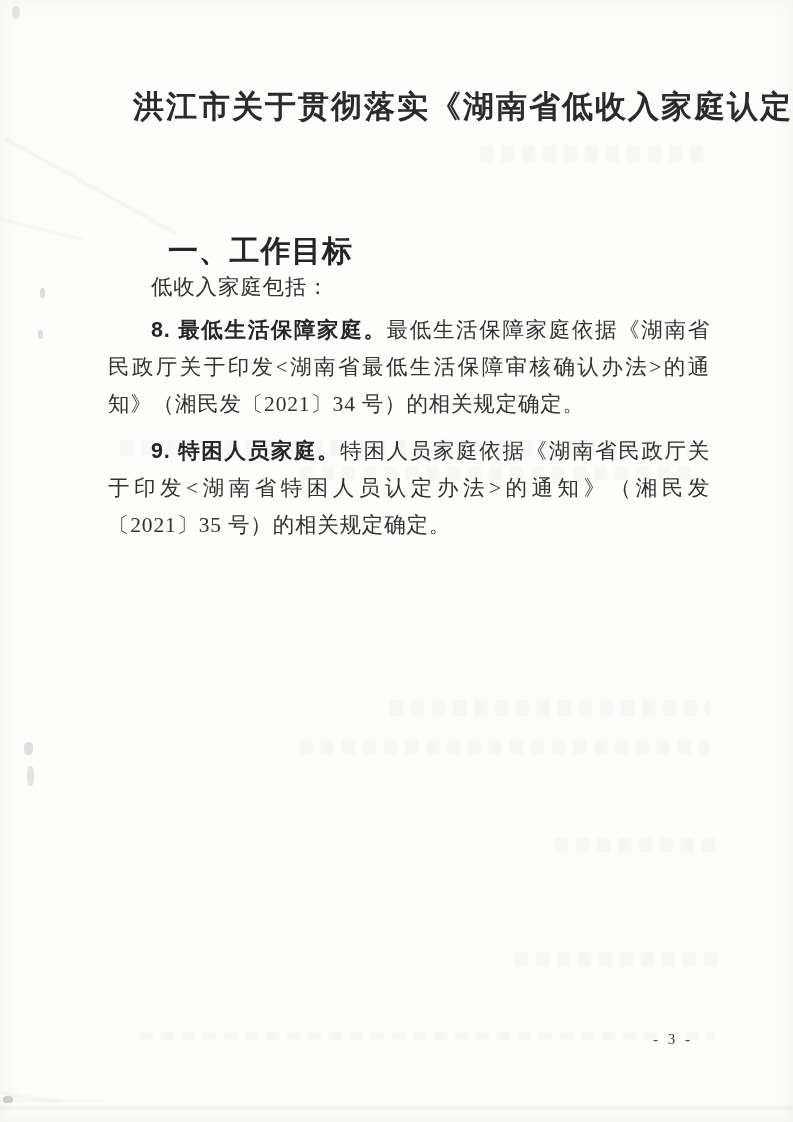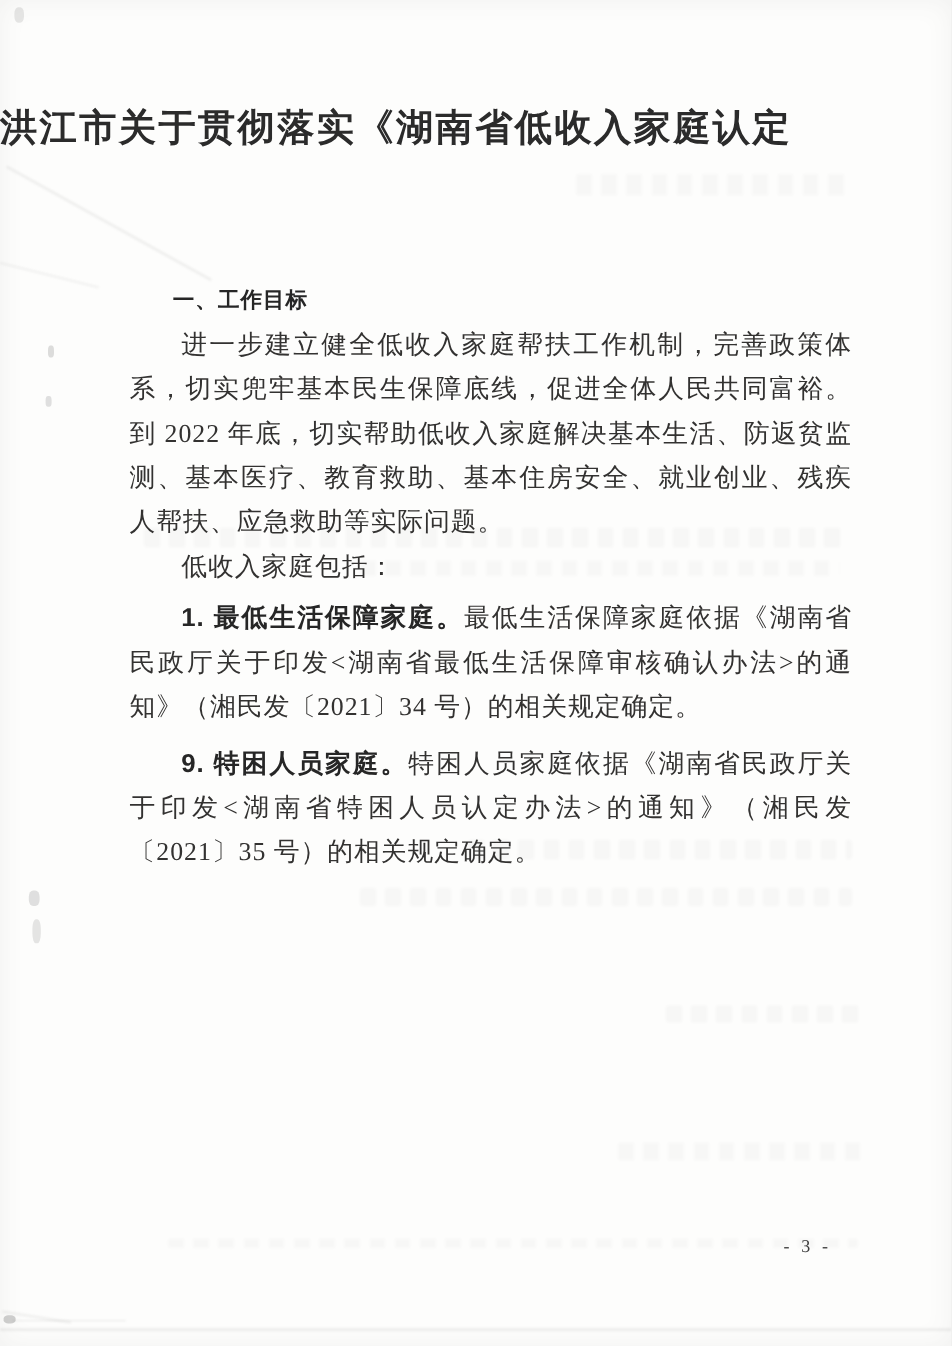--- a/index.html
+++ b/index.html
@@ -20,21 +20,21 @@
     background: #fdfdfc;
     box-shadow: inset 0 0 22px rgba(90, 90, 85, 0.07);
     overflow: hidden;
   }
   
   .doc-title {
     position: absolute;
     top: 84px;
     left: 0;
     width: 793px;
-    text-align: left;
+    text-align: right;
     font-family: "Liberation Sans", sans-serif;
     font-weight: bold;
     font-size: 31px;
     line-height: 46px;
     letter-spacing: 2px;
     color: #2b2b2b;
     margin: 0;
   }
   .doc-title .title-line { display: block; }
   
@@ -51,21 +51,21 @@
     text-align-last: left;
   }
   .doc-body p {
     margin: 0;
     text-indent: 2em;
   }
   .para-heading {
     font-family: "Liberation Sans", sans-serif;
     font-weight: bold;
     color: #262626;
-    font-size: 18px;
+    font-size: 30px;
   }
   .heading-1 { margin-top: 8px !important; }
   .heading-2 { margin-top: 16px !important; }
   .list-item-1 { margin-top: 6px !important; }
   .list-item-2 { margin-top: 10px !important; }
   .bold-lead {
     font-family: "Liberation Sans", sans-serif;
     font-weight: bold;
     color: #262626;
   }
@@ -114,27 +114,26 @@
 <div class="scan-page">
 
   <h1 class="doc-title">
     <span class="title-line">洪江市关于贯彻落实《湖南省低收入家庭认定</span>
   </h1>
 
   <div class="doc-body">
 
     <p class="para-heading heading-1">一、工作目标</p>
 
-    <p>进一步建立健全低收入家庭帮扶工作机制，完善政策体系，切实兜牢基本民生保障底线，促进全体人民共同富裕。到 2022 年底，切实帮助低收入家庭解决基本生活、防返贫监测、基本医疗、教育救助、基本住房安全、就业创业、残疾人帮扶、应急救助等实际问题。</p>
 
 
     <p>低收入家庭包括：</p>
 
     <p class="list-item-1">
-      <span class="bold-lead">1. 最低生活保障家庭。</span><span>最低生活保障家庭依据《湖南省民政厅关于印发&lt;湖南省最低生活保障审核确认办法&gt;的通知》（湘民发〔2021〕34 号）的相关规定确定。</span>
+      <span class="bold-lead">8. 最低生活保障家庭。</span><span>最低生活保障家庭依据《湖南省民政厅关于印发&lt;湖南省最低生活保障审核确认办法&gt;的通知》（湘民发〔2021〕34 号）的相关规定确定。</span>
     </p>
 
     <p class="list-item-2">
       <span class="bold-lead">9. 特困人员家庭。</span><span>特困人员家庭依据《湖南省民政厅关于印发&lt;湖南省特困人员认定办法&gt;的通知》（湘民发〔2021〕35 号）的相关规定确定。</span>
     </p>
   </div>
 
   <div class="page-number">- 3 -</div>
 
   <div class="artifacts">

